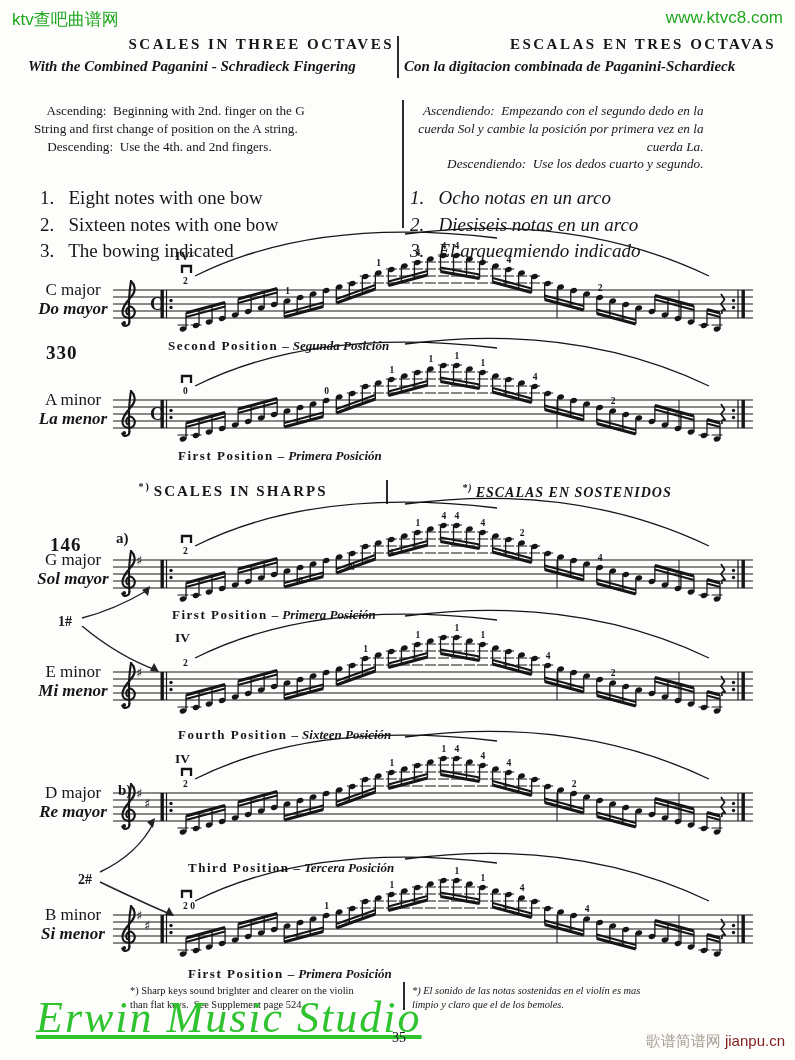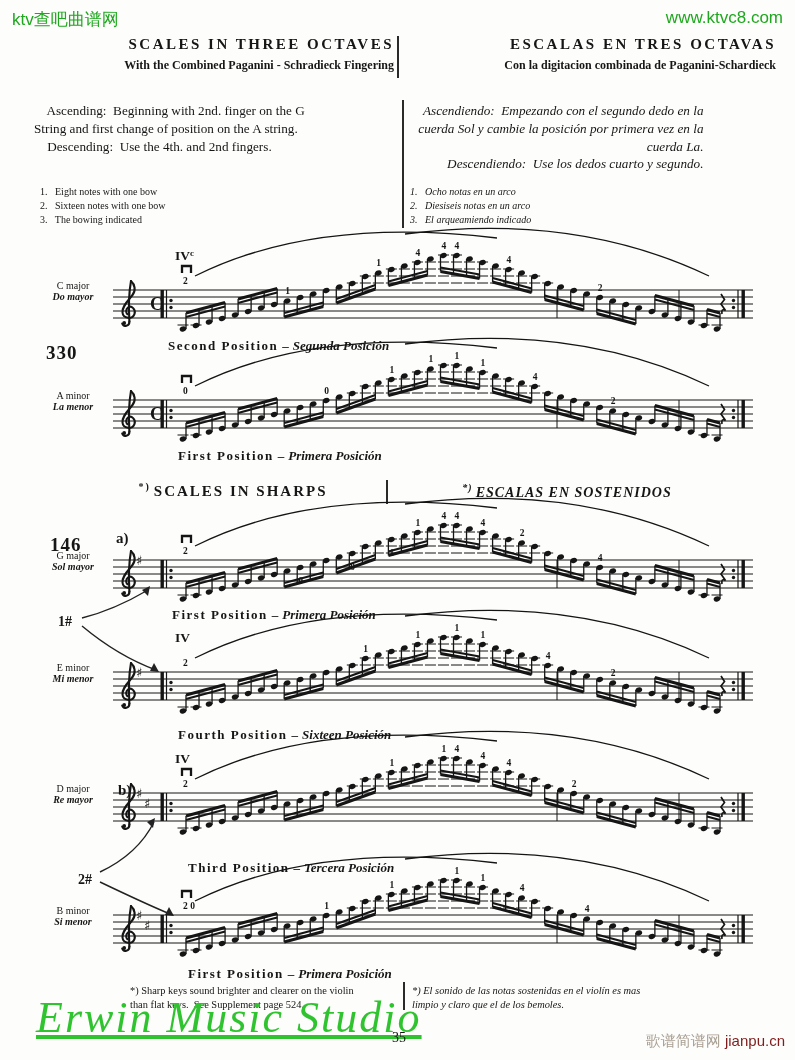--- a/index.html
+++ b/index.html
@@ -1,26 +1,26 @@
 <!DOCTYPE html>
 <html><head>
 <meta charset="utf-8">
 <style>
   html,body{margin:0;padding:0;background:#888;}
   .page{position:relative;width:795px;height:1060px;background:#fdfdfb;overflow:hidden;
         font-family:"Liberation Serif",serif;color:#161616;}
   .abs{position:absolute;}
   .wm{font-family:"Liberation Sans",sans-serif;color:#1fa81f;font-size:17px;}
   .title{font-weight:bold;font-size:15px;letter-spacing:2.5px;text-align:right;white-space:nowrap;}
-  .subtitle{font-weight:bold;font-size:12px;text-align:right;white-space:nowrap;}
+  .subtitle{font-weight:bold;font-size:15px;text-align:left;white-space:nowrap;font-style:italic;}
   .vd{position:absolute;width:1.6px;background:#2a2a2a;}
   .instr div{font-size:13.2px;line-height:1.35;white-space:pre;}
   .es{font-style:italic;}
-  .list div{font-size:10px;line-height:1.4;white-space:pre;}
-  .stafflabel{text-align:center;font-size:10px;line-height:1.12;white-space:nowrap;}
+  .list div{font-size:19px;line-height:1.4;white-space:pre;}
+  .stafflabel{text-align:center;font-size:17px;line-height:1.12;white-space:nowrap;}
   .stafflabel .es{font-weight:bold;}
   .caption{font-size:13px;font-weight:bold;white-space:nowrap;}
   .caption .cap-en{letter-spacing:1.5px;}
   .caption .cap-dash{margin:0 4px;}
   .exnum{font-size:19px;font-weight:bold;letter-spacing:1px;}
   .subletter{font-size:15px;font-weight:bold;}
   .keysig{font-size:14px;font-weight:bold;}
   .sharpshead-en{font-weight:bold;font-size:15px;letter-spacing:2px;text-align:center;white-space:nowrap;}
   .sharpshead-es{font-weight:bold;font-style:italic;font-size:14px;letter-spacing:1px;text-align:center;white-space:nowrap;}
   .marker{font-size:10px;vertical-align:super;margin-right:3px;font-weight:bold;}

